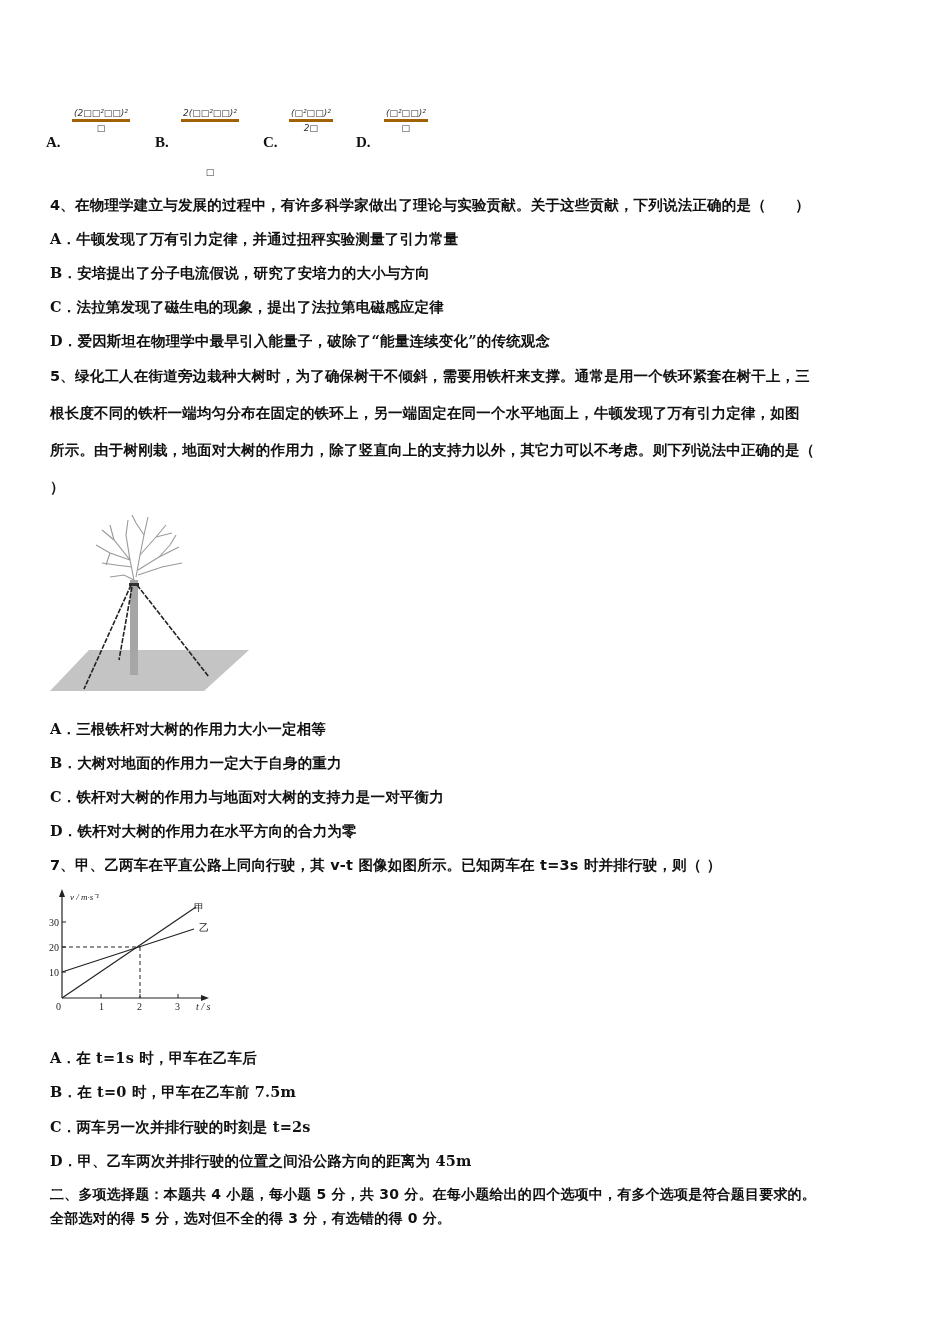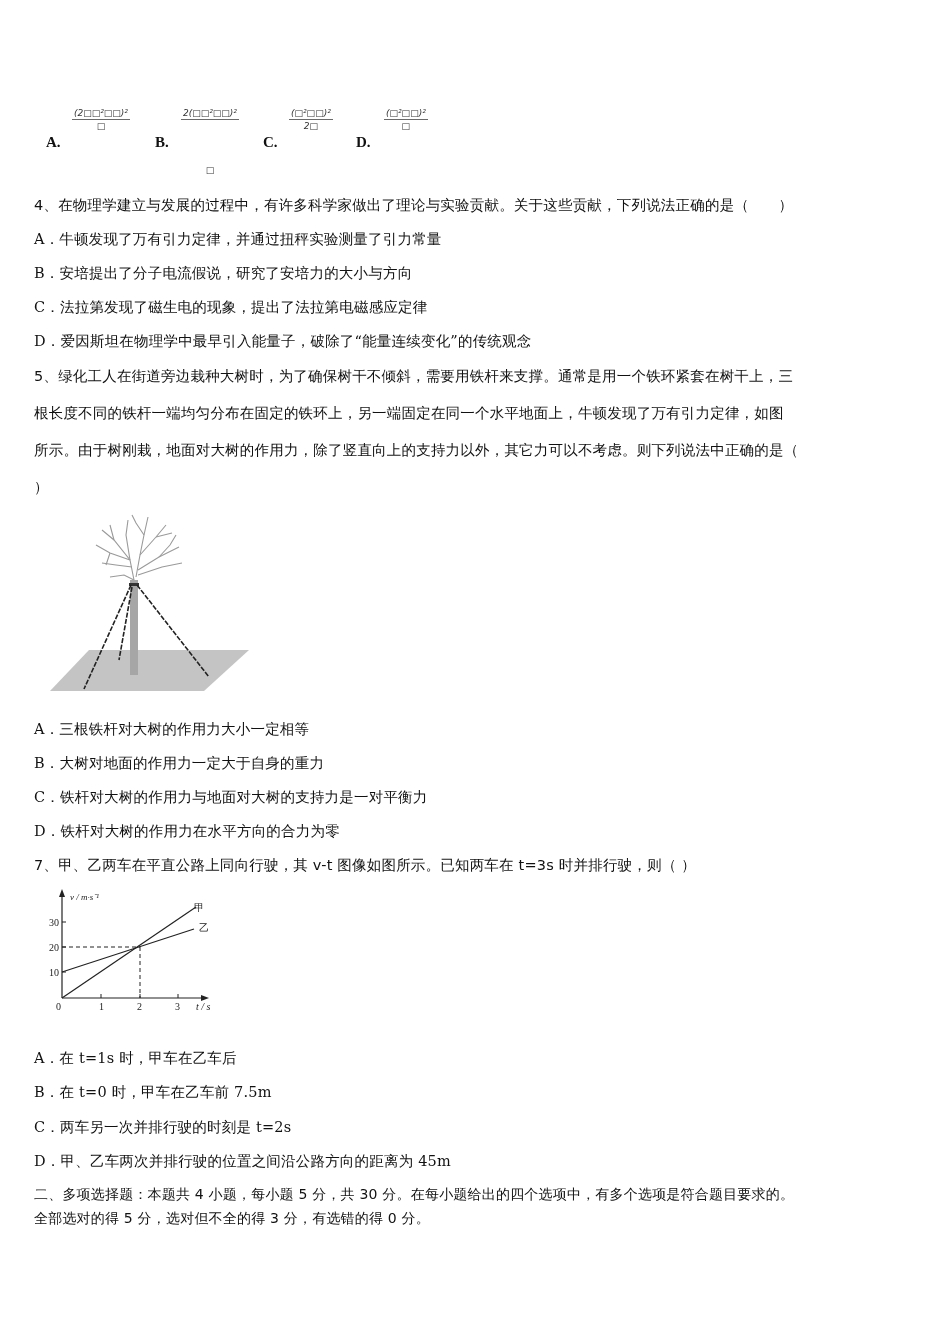--- a/index.html
+++ b/index.html
@@ -3,29 +3,29 @@
 <meta charset="utf-8">
 <style>
   html, body { margin: 0; padding: 0; background: #ffffff; }
   body {
     width: 950px; height: 1344px; position: relative; overflow: hidden;
     font-family: "DejaVu Serif", "Liberation Serif", serif;
     color: #111111;
   }
   .abs { position: absolute; }
   .line {
-    position: absolute; left: 34px; font-size: 14.5px; line-height: 20px;
-    white-space: nowrap; font-weight: normal; letter-spacing: 0.2px;
+    position: absolute; left: 50px; font-size: 14.5px; line-height: 20px;
+    white-space: nowrap; font-weight: bold; letter-spacing: 0.2px;
   }
   .opt-label { font-weight: bold; font-size: 15px; font-family: "Liberation Serif", serif; }
   .frac {
     position: absolute; display: inline-flex; flex-direction: column; align-items: center;
     font-size: 9px; color: #333; font-style: italic; font-family: "DejaVu Sans", sans-serif;
   }
-  .frac .num { border-bottom: 1px solid #a16207; padding: 0 2px 1px 2px; }
+  .frac .num { border-bottom: 3px solid #a16207; padding: 0 2px 1px 2px; }
   .frac .den { padding-top: 1px; }
   svg text { font-family: "Liberation Serif", serif; }
 </style>
 </head>
 <body>
 
 <div>
   <span class="abs opt-label" style="left:46px;top:134px;">A.</span>
   <span class="frac" style="left:72px;top:108px;">
     <span class="num">(2□□²□□)²</span>

